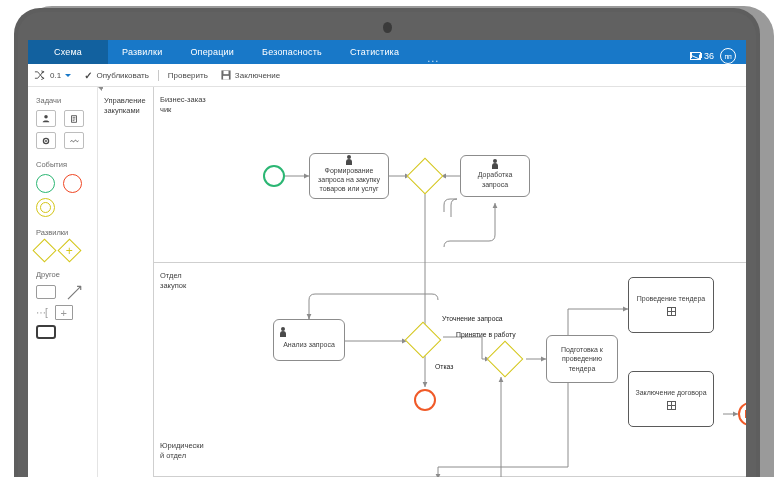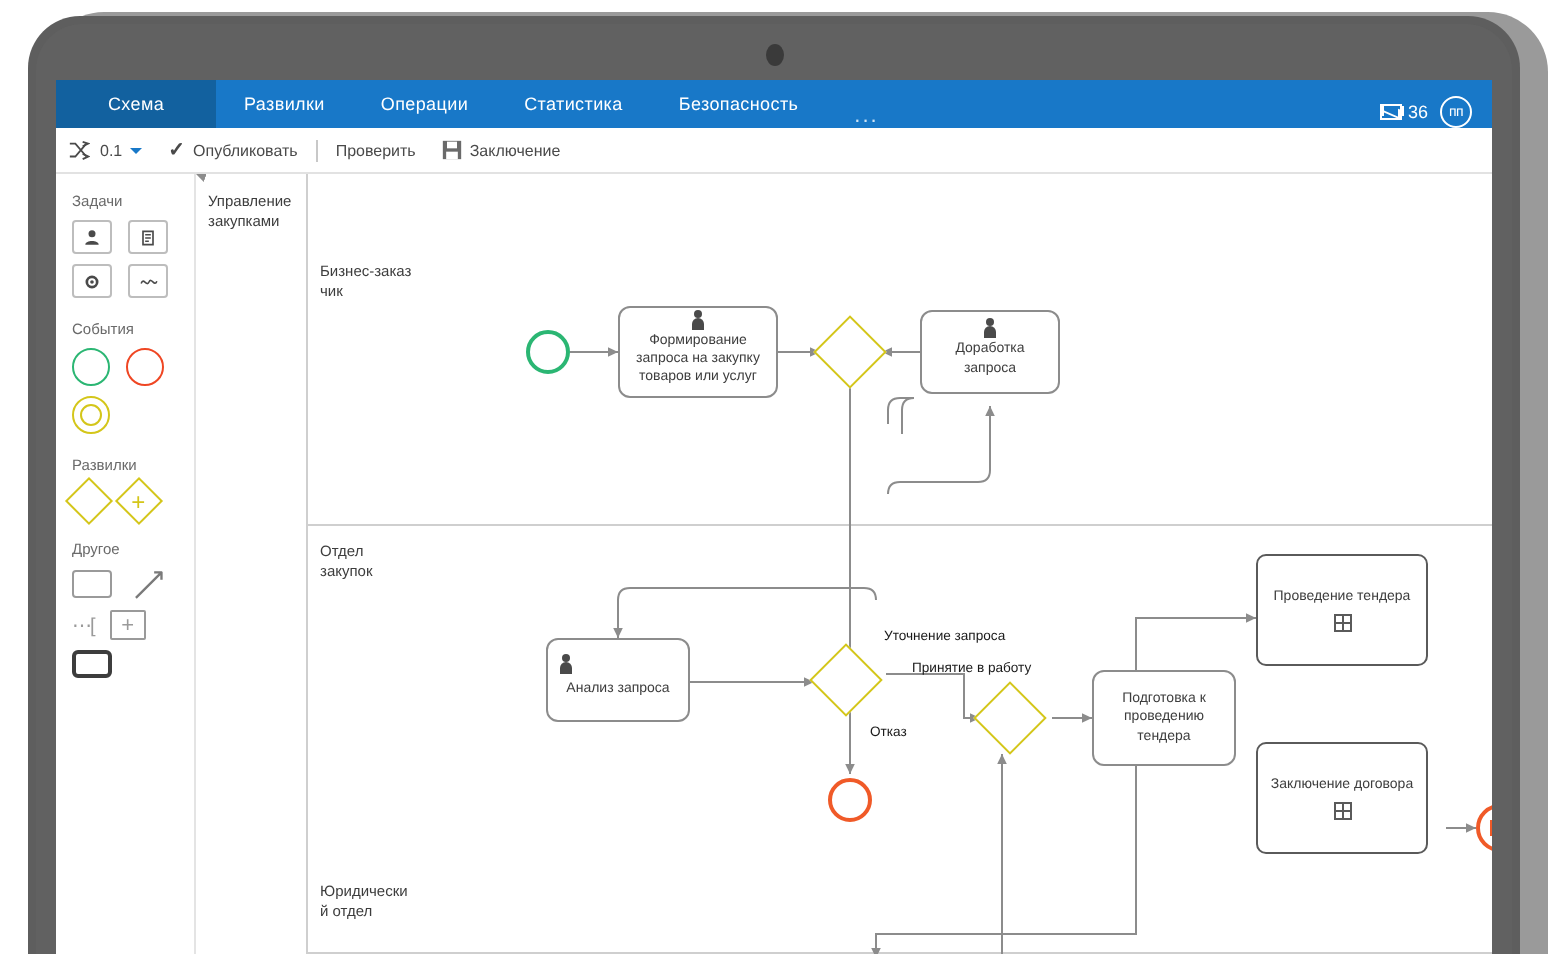--- a/index.html
+++ b/index.html
@@ -194,24 +194,24 @@
       <div class="nav-tab active">
         <span>Схема</span>
       </div>
       <div class="nav-tab">
         <span>Развилки</span>
       </div>
       <div class="nav-tab">
         <span>Операции</span>
       </div>
       <div class="nav-tab">
+        <span>Безопасность</span>
+      </div>
+      <div class="nav-tab">
         <span>Статистика</span>
-      </div>
-      <div class="nav-tab">
-        <span>Безопасность</span>
       </div>
       <div class="nav-more">...</div>
 
       <div class="nav-right">
         <div class="mail-wrap">
           <span class="mail-ico"></span>
           <span>36</span>
         </div>
         <div class="avatar">пп</div>
       </div>
@@ -325,21 +325,21 @@
     <div class="canvas">
 
       <div class="pool-label">
         <span>Управление закупками</span>
       </div>
 
       <div class="lane" style="top:0; height:176px;"></div>
       <div class="lane" style="top:176px; height:214px;"></div>
       <div class="lane" style="top:346px; height:44px; border-bottom:none;"></div>
 
-      <div class="lane-title" style="left:62px; top:8px;margin-top:36px;">Бизнес-заказ<br>чик</div>
+      <div class="lane-title" style="left:62px; top:8px;">Бизнес-заказ<br>чик</div>
       <div class="lane-title" style="left:62px; top:184px;">Отдел<br>закупок</div>
       <div class="lane-title" style="left:62px; top:354px;">Юридически<br>й отдел</div>
 
       <svg class="wires">
         <defs>
           <marker id="ah" markerWidth="6" markerHeight="6" refX="5" refY="3" orient="auto">
             <path d="M0,0.6 L5,3 L0,5.4 Z" fill="#8c8c8c"></path>
           </marker>
         </defs>
         <g stroke="#8c8c8c" stroke-width="1" fill="none" marker-end="url(#ah)">

